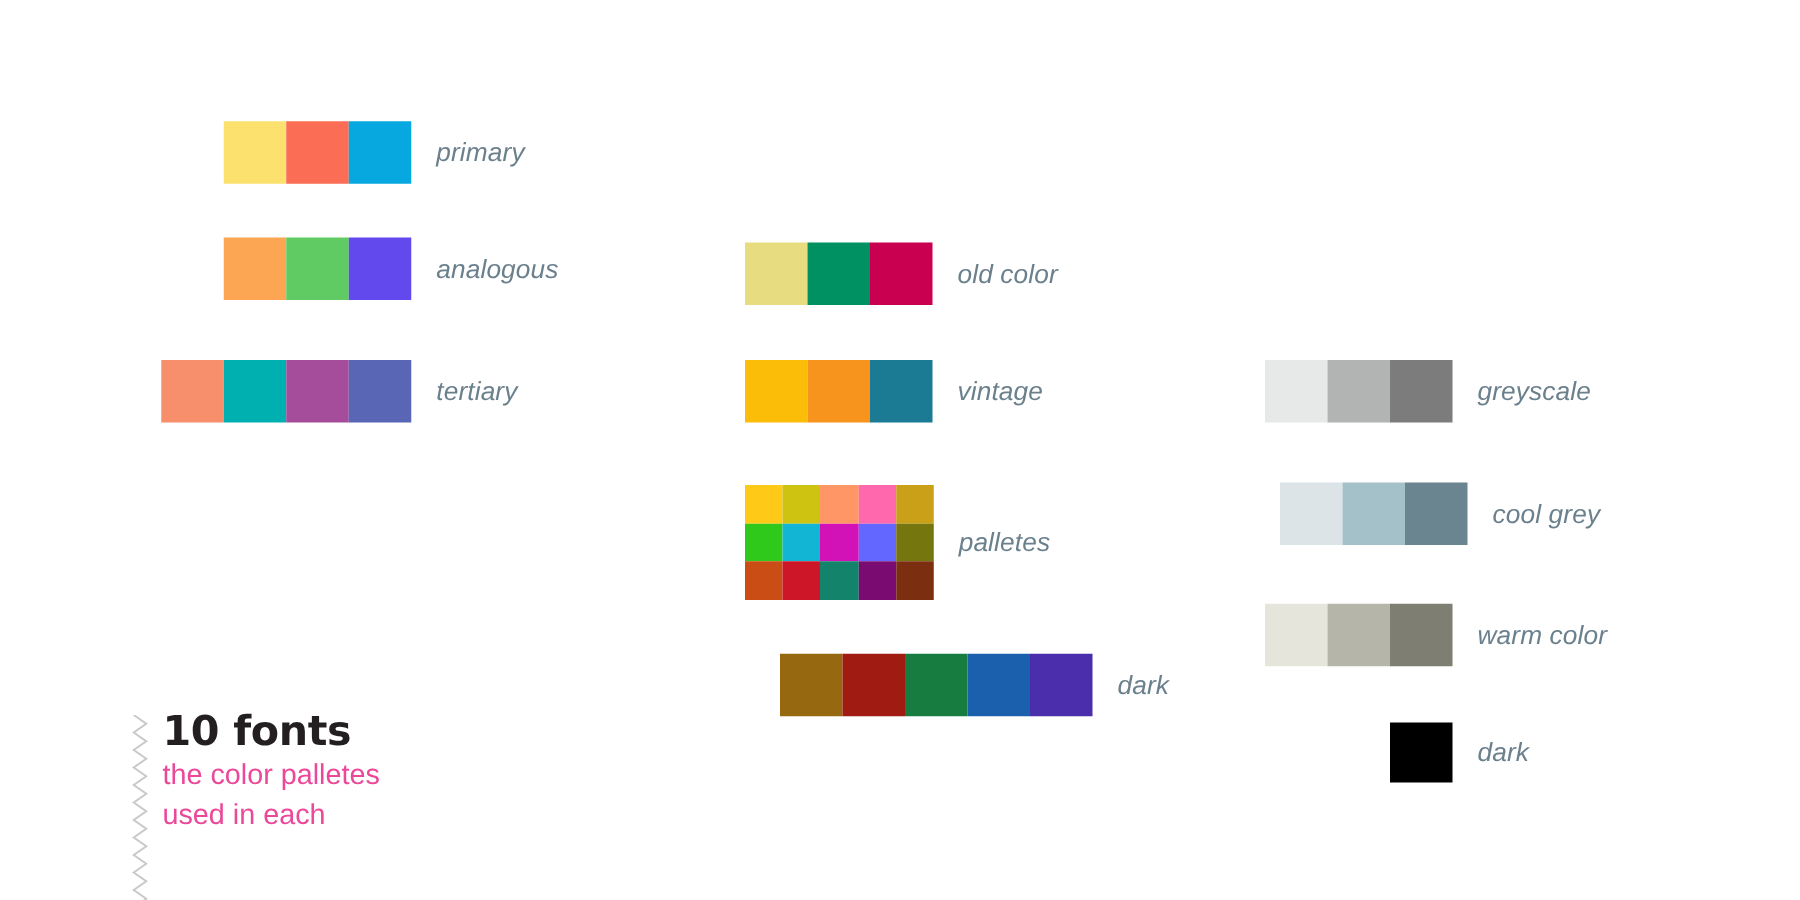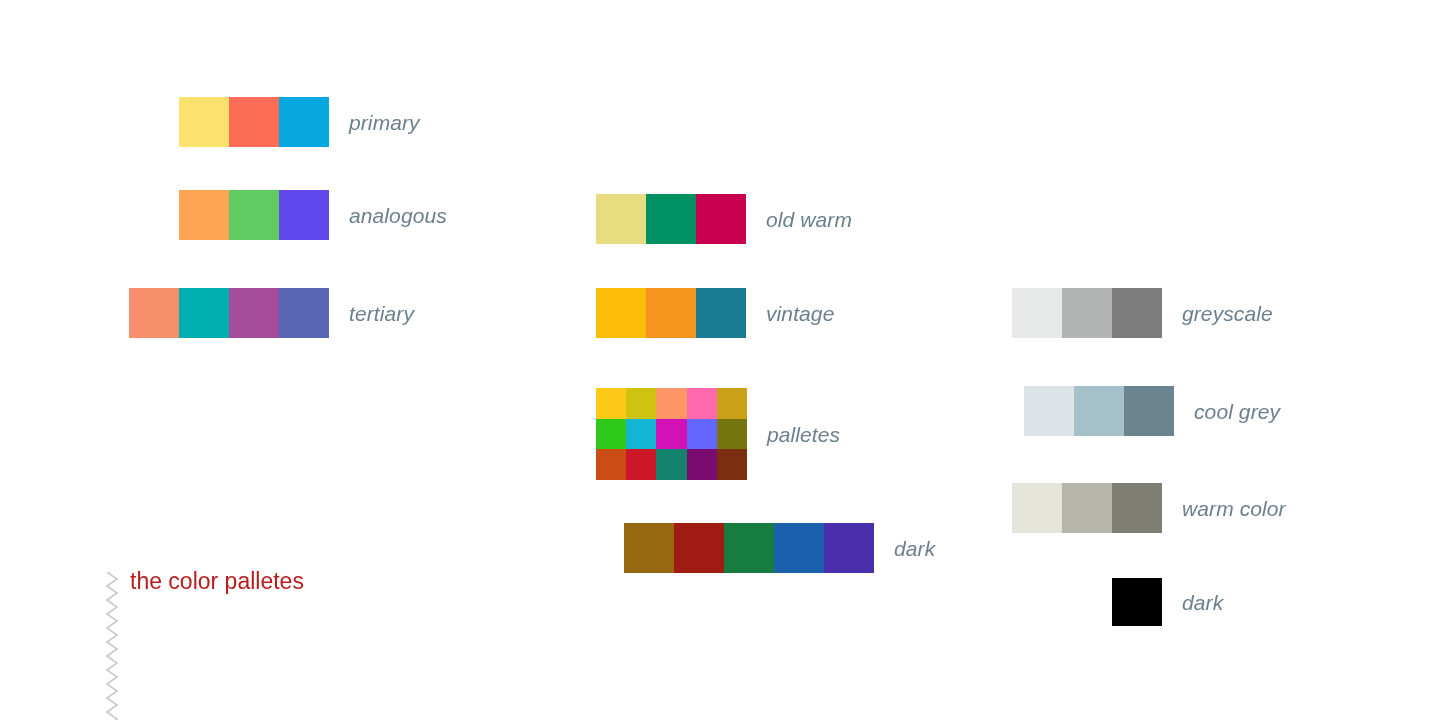--- a/index.html
+++ b/index.html
@@ -80,21 +80,21 @@
     font-size: 33px;
     font-weight: bold;
     color: #231f20;
     line-height: 1.15;
     letter-spacing: -0.3px;
     white-space: nowrap;
   }
   .caption-sub {
     font-size: 23px;
     font-weight: 400;
-    color: #b91c1c;
+    color: #ec4899;
     line-height: 1.38;
     white-space: nowrap;
   }
 </style>
 </head>
 <body>
 
 <div id="palette-stage">
     <div class="palette" style="left: 179px; top: 97px;">
       <div class="swatches">
@@ -128,21 +128,21 @@
       <div class="palette-label">tertiary</div>
     </div>
     <div class="palette" style="left: 596px; top: 194px;">
       <div class="swatches">
         <div class="swatch-row">
           <div class="swatch" title="#e8dc80" style="background: rgb(232, 220, 128);"></div>
           <div class="swatch" title="#009162" style="background: rgb(0, 145, 98);"></div>
           <div class="swatch" title="#c90050" style="background: rgb(201, 0, 80);"></div>
         </div>
       </div>
-      <div class="palette-label">old warm</div>
+      <div class="palette-label">old color</div>
     </div>
     <div class="palette" style="left: 596px; top: 288px;">
       <div class="swatches">
         <div class="swatch-row">
           <div class="swatch" title="#fbbd07" style="background: rgb(251, 189, 7);"></div>
           <div class="swatch" title="#f7941d" style="background: rgb(247, 148, 29);"></div>
           <div class="swatch" title="#1b7b94" style="background: rgb(27, 123, 148);"></div>
         </div>
       </div>
       <div class="palette-label">vintage</div>
@@ -223,15 +223,17 @@
       </div>
       <div class="palette-label">dark</div>
     </div>
   </div>
 
 <div id="caption-block">
   <svg id="zigzag-rule" viewBox="0 0 16 154" preserveAspectRatio="none" aria-hidden="true">
     <polyline id="zigzag-path" points="3.0,0 13.0,7 3.0,14 13.0,21 3.0,28 13.0,35 3.0,42 13.0,49 3.0,56 13.0,63 3.0,70 13.0,77 3.0,84 13.0,91 3.0,98 13.0,105 3.0,112 13.0,119 3.0,126 13.0,133 3.0,140 13.0,147 3.0,154" fill="none" stroke="#c9c9c9" stroke-width="1.6"></polyline>
   </svg>
   <div class="caption-text">
+    <div id="caption-title">10 fonts</div>
     <div class="caption-sub">the color palletes</div>
+    <div class="caption-sub">used in each</div>
   </div>
 </div>
 
 </body></html>

